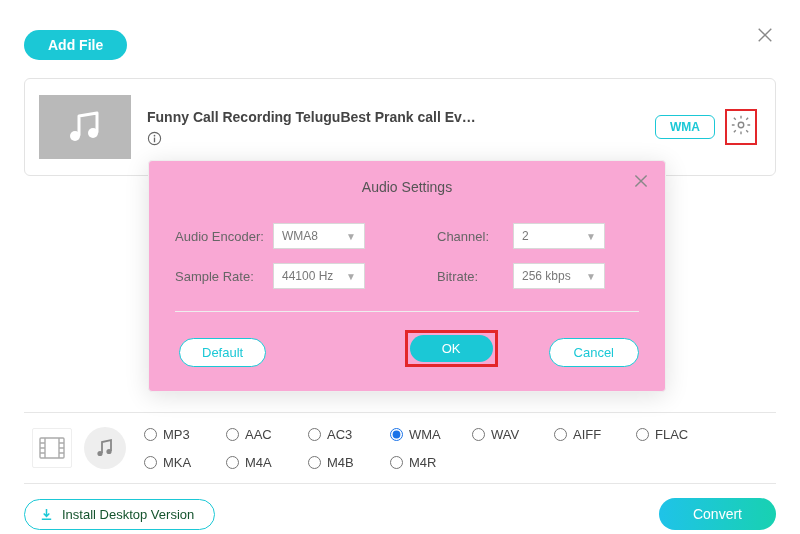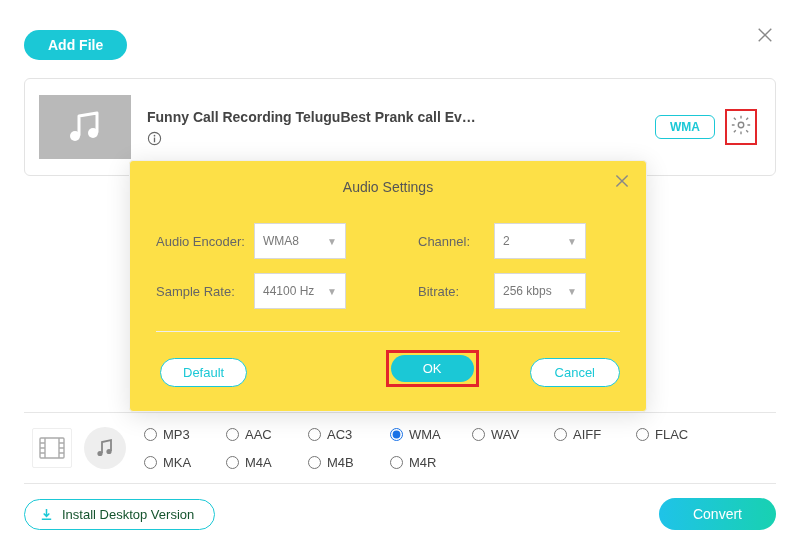--- a/index.html
+++ b/index.html
@@ -11,26 +11,26 @@
     .file-row { border: 1px solid #e3e3e3; border-radius: 6px; margin: 6px 24px 0 24px; padding: 16px 18px 16px 14px; display: flex; align-items: center; gap: 16px; background: #fff; }
     .file-thumb { width: 92px; height: 64px; background: #b9b9b9; display: flex; align-items: center; justify-content: center; }
     .file-info { flex: 1; display: flex; flex-direction: column; gap: 6px; }
     .file-title { font-size: 14px; color: #444; font-weight: bold; }
     .info-icon { width: 15px; height: 15px; }
     .file-right { display: flex; align-items: center; gap: 10px; }
     .wma-badge { border: 1px solid #1bc8d6; color: #1bc8d6; background: #fff; border-radius: 6px; padding: 4px 14px; font-size: 12px; font-weight: 600; }
     .gear-box { border: 2px solid #e3262a; padding: 3px; display: flex; align-items: center; justify-content: center; }
     .gear-icon svg { width: 22px; height: 22px; stroke: #888; fill: none; stroke-width: 1.5; }
     
-    .dialog { position: absolute; left: 129px; top: 160px; width: 518px; background: #fde047; border: 1px solid #eee; border-radius: 4px; box-shadow: 0 4px 24px rgba(0,0,0,0.12); padding: 14px 26px 24px 26px; }
+    .dialog { position: absolute; left: 148px; top: 160px; width: 518px; background: #f9a8d4; border: 1px solid #eee; border-radius: 4px; box-shadow: 0 4px 24px rgba(0,0,0,0.12); padding: 14px 26px 24px 26px; }
     .dialog-close { position: absolute; top: 12px; right: 16px; cursor: pointer; }
     .dialog-close svg { width: 16px; height: 16px; stroke: #888; stroke-width: 1.8; fill: none; }
     .dialog-title { text-align: center; font-size: 14px; color: #555; margin-top: 4px; margin-bottom: 18px; }
     .settings-grid { display: grid; grid-template-columns: 92px 92px 60px 70px 92px; column-gap: 6px; row-gap: 14px; align-items: center; font-size: 13px; color: #666; margin-top: 28px; }
-    .select { border: 1px solid #d8d8d8; height: 36px; display: flex; align-items: center; justify-content: space-between; padding: 0 8px; font-size: 12px; color: #787878; background: #fff; cursor: pointer; }
+    .select { border: 1px solid #d8d8d8; height: 26px; display: flex; align-items: center; justify-content: space-between; padding: 0 8px; font-size: 12px; color: #787878; background: #fff; cursor: pointer; }
     .select .caret { color: #aaa; font-size: 10px; }
     .dialog-divider { margin-top: 22px; border: none; border-top: 1px solid #eee; }
     .dialog-buttons { display: flex; align-items: flex-end; margin-top: 18px; gap: 37px; }
     .btn-default { border: 1px solid #1bc8d6; color: #1bc8d6; background: #fff; border-radius: 18px; padding: 6px 22px; font-size: 13px; cursor: pointer; margin-left: 4px; }
     .btn-spacer { flex: 1; }
     .ok-wrap { border: 3px solid #e3262a; padding: 2px 2px; display: inline-flex; margin-right: 14px; }
     .btn-ok { background: #1bc8d6; color: #fff; border: none; border-radius: 18px; padding: 6px 32px; font-size: 13px; font-weight: 500; cursor: pointer; }
     .btn-cancel { border: 1px solid #1bc8d6; color: #1bc8d6; background: #fff; border-radius: 18px; padding: 6px 24px; font-size: 13px; cursor: pointer; }
     
     .format-bar-top { border-top: 1px solid #e6e6e6; margin: 236px 24px 0 24px; }

